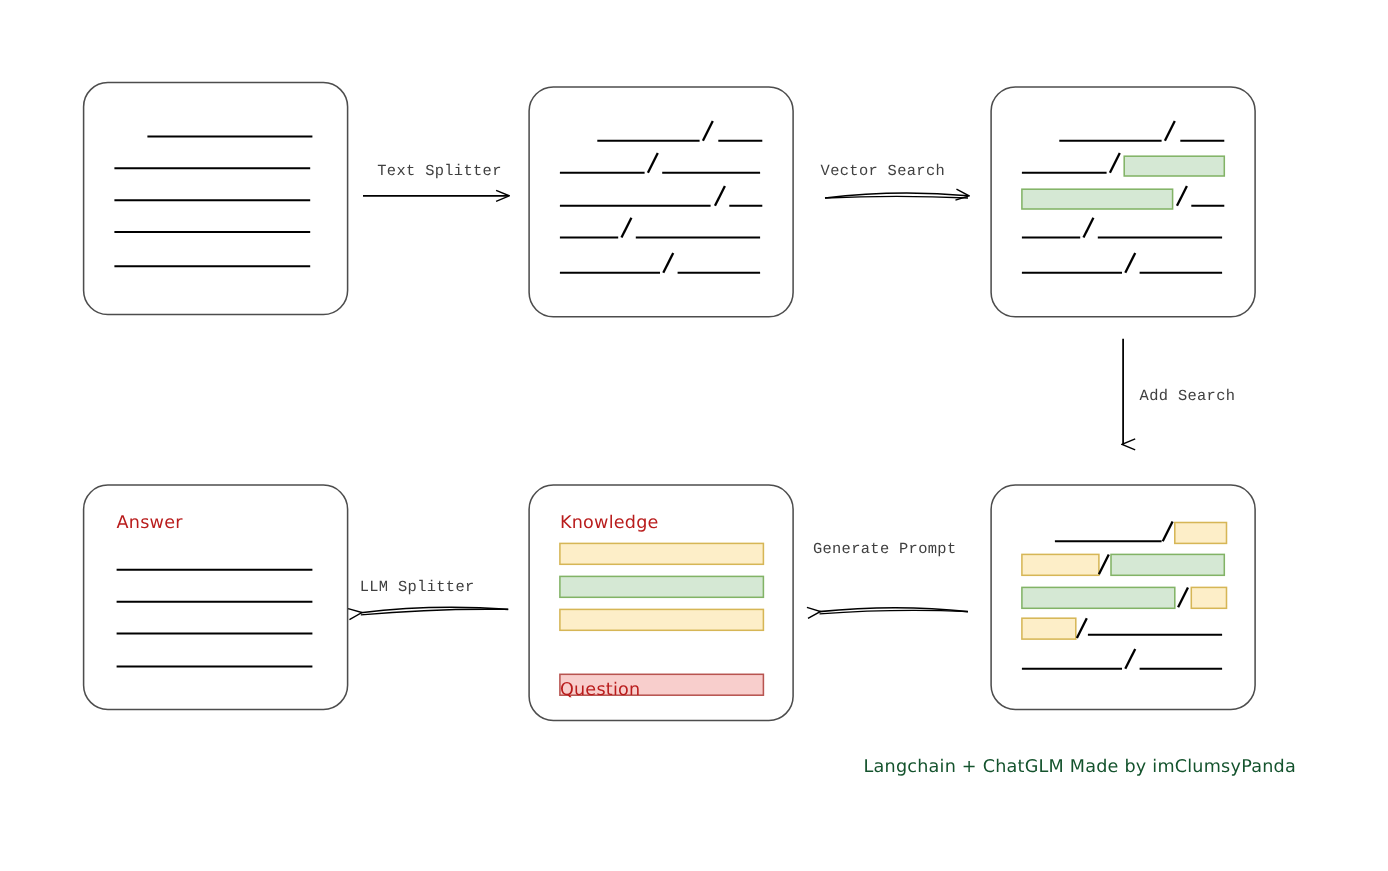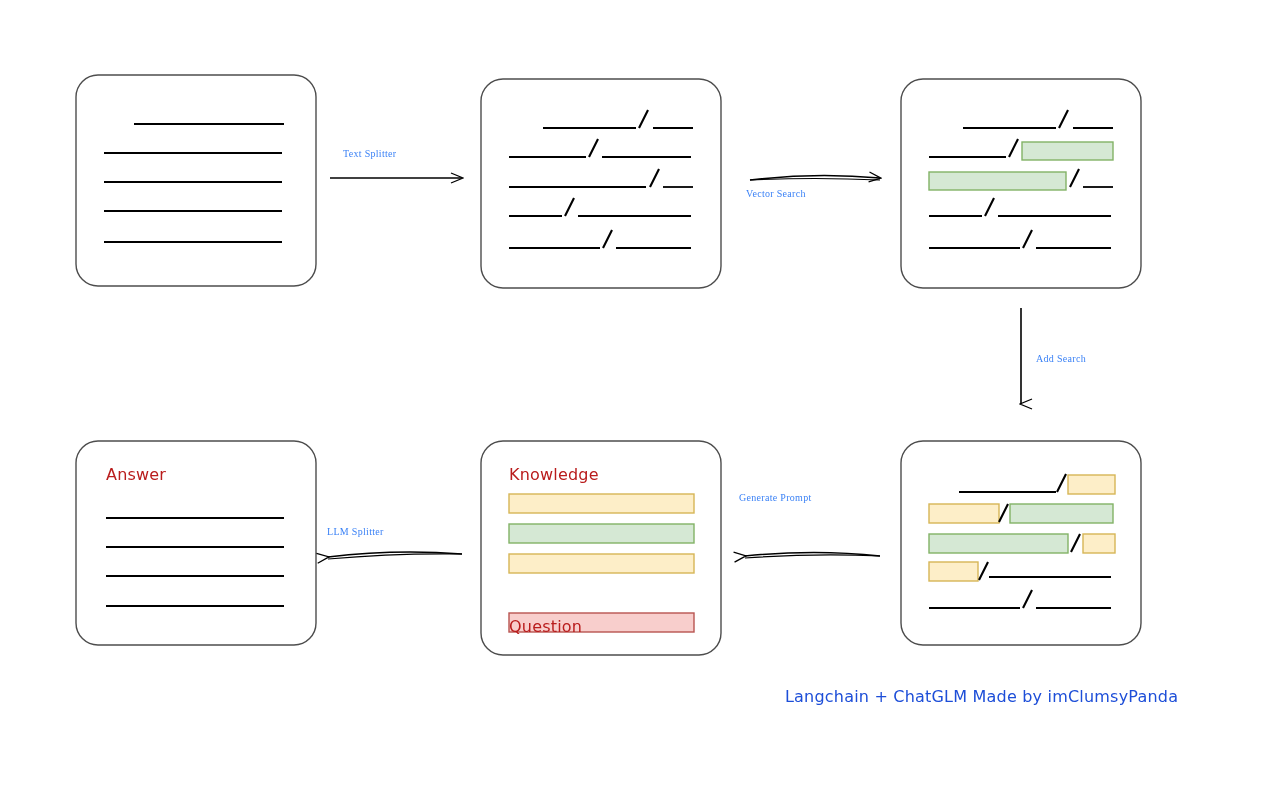--- a/index.html
+++ b/index.html
@@ -18,40 +18,40 @@
   }
   #canvas {
     position: absolute;
     left: 0;
     top: 0;
     width: 1262px;
     height: 792px;
   }
   .label {
     position: absolute;
-    font-family: Liberation Serif, serif;
-    font-size: 10px;
+    font-family: Liberation Mono, monospace;
+    font-size: 14px;
     letter-spacing: 0.3px;
-    color: #3b82f6;
+    color: #404040;
     white-space: nowrap;
   }
   .box-title {
     position: absolute;
     font-family: "DejaVu Sans", sans-serif;
     font-size: 16px;
     letter-spacing: 0.2px;
     color: #b91c1c;
     white-space: nowrap;
   }
   .footer-caption {
     position: absolute;
     font-family: "DejaVu Sans", sans-serif;
     font-size: 16px;
     letter-spacing: 0.2px;
-    color: #1d4ed8;
+    color: #14532d;
     white-space: nowrap;
   }
 </style>
 </head>
 <body>
 
 <svg id="canvas" viewBox="0 0 1262 792" xmlns="http://www.w3.org/2000/svg">
   <defs>
     <marker id="arrowOpenRight" markerWidth="14" markerHeight="12" refX="12" refY="6" orient="auto" markerUnits="userSpaceOnUse">
       <path d="M1,1 L13,6 L1,11" fill="none" stroke="#000000" stroke-width="1.3" stroke-linejoin="miter" stroke-linecap="butt"></path>
@@ -195,21 +195,21 @@
 </svg>
 
 <div class="box-title" style="left:106px; top:465px;">Answer</div>
 
 <div class="box-title" style="left:509px; top:465px;text-align:right;">Knowledge</div>
 
 <div class="box-title" style="left:509px; top:585px;margin-top:32px;">Question</div>
 
 <div class="label" style="left:343px; top:148px;">Text Splitter</div>
 
-<div class="label" style="left:746px; top:148px;margin-top:40px;">Vector Search</div>
+<div class="label" style="left:746px; top:148px;">Vector Search</div>
 
 <div class="label" style="left:1036px; top:353px;">Add Search</div>
 
 <div class="label" style="left:739px; top:492px;">Generate Prompt</div>
 
 <div class="label" style="left:327px; top:526px;">LLM Splitter</div>
 
 <div class="footer-caption" style="left:785px; top:687px;">Langchain + ChatGLM Made by imClumsyPanda</div>
 
 </body></html>

